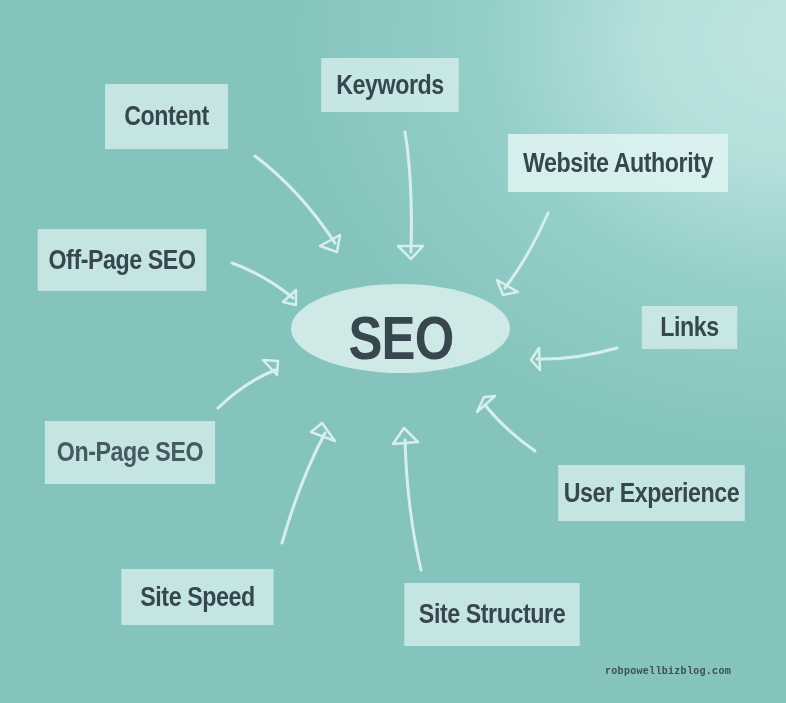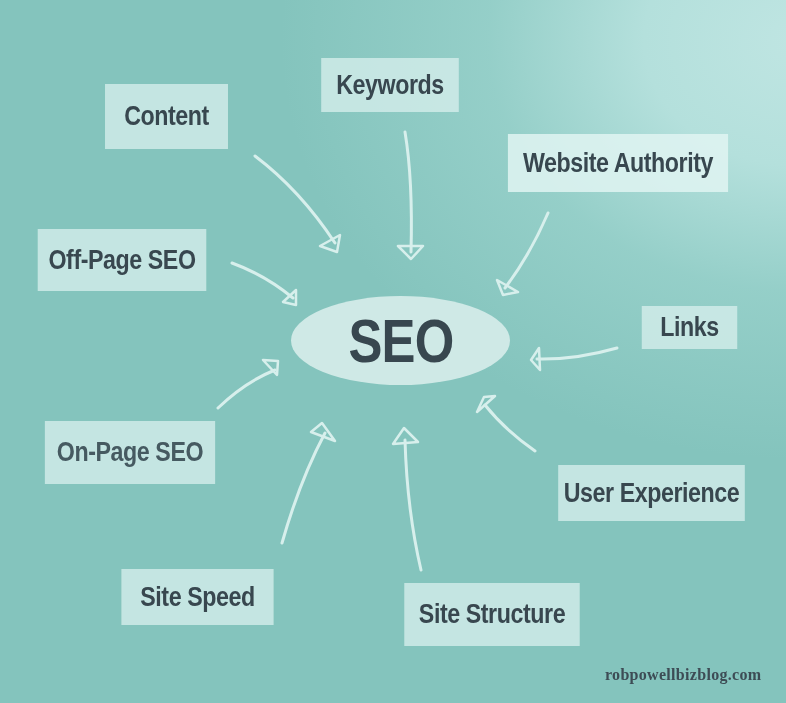--- a/index.html
+++ b/index.html
@@ -17,33 +17,33 @@
     position: absolute; box-sizing: border-box;
     background: rgba(214,238,236,0.78);
     display: flex; align-items: center; justify-content: center;
     color: #38474f; font-weight: bold;
     font-family: "Liberation Sans Narrow", "Liberation Sans", sans-serif;
     font-size: 27px; letter-spacing: -0.5px;
     transform: scaleX(0.86);
   }
   .node span { display: inline-block; }
   .center {
-    position: absolute; left: 291px; top: 296px; width: 219px; height: 89px;
+    position: absolute; left: 291px; top: 284px; width: 219px; height: 89px;
     border-radius: 50%; background: #cfe9e6;
-    display: flex; align-items: center; justify-content: center;
+    display: flex; align-items: flex-end; justify-content: center;
   }
   .center span {
     font-family: "Liberation Sans", sans-serif; font-weight: bold;
     font-size: 62px; color: #38474f; transform: scaleX(0.82); letter-spacing: -1px;
     display: inline-block;
   }
   .credit {
     position: absolute; left: 605px; top: 666px;
-    font-family: Liberation Serif, serif; font-weight: bold;
-    font-size: 16px; color: #3d4c55; letter-spacing: 0.3px;
+    font-family: Liberation Mono, monospace; font-weight: bold;
+    font-size: 10px; color: #3d4c55; letter-spacing: 0.3px;
   }
   svg.arrows { position: absolute; left: 0; top: 0; }
   .arrow path.shaft { fill: none; stroke: #d7efec; stroke-width: 3; stroke-linecap: round; }
   .arrow path.head { fill: none; stroke: #d7efec; stroke-width: 2.5; stroke-linejoin: round; }
 </style>
 </head>
 <body>
 
 <div class="canvas">
 

